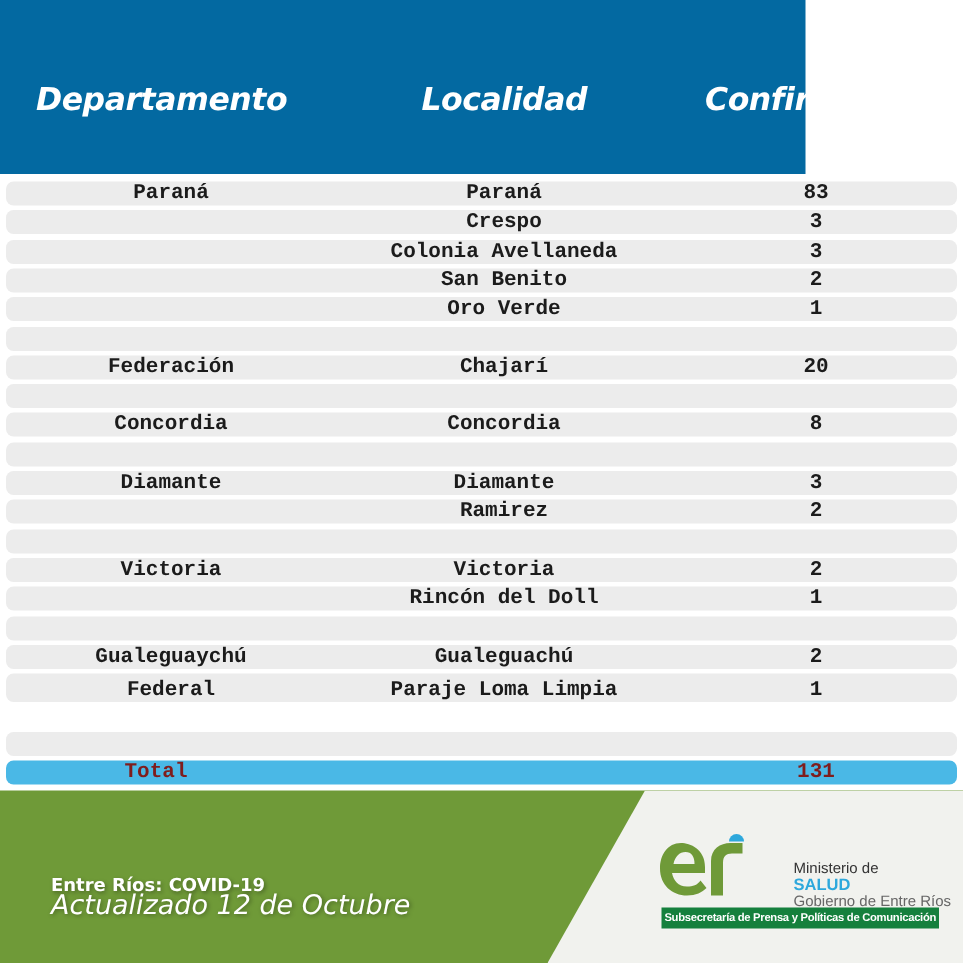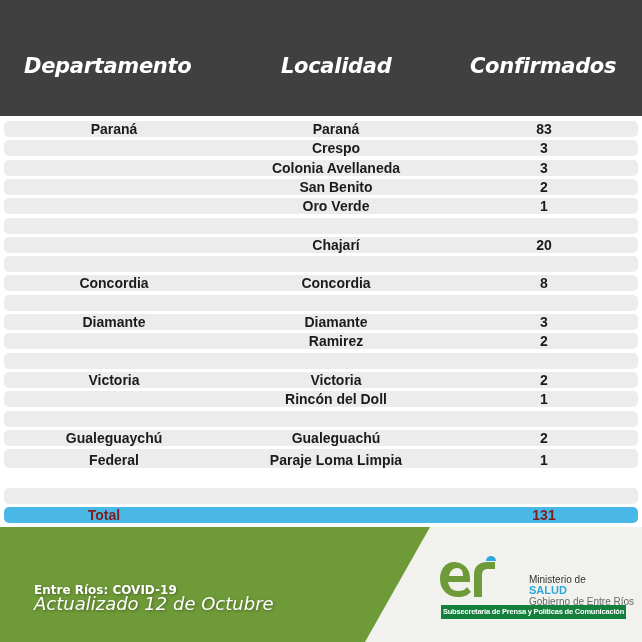--- a/index.html
+++ b/index.html
@@ -1,35 +1,35 @@
 <!DOCTYPE html>
 <html><head>
 <meta charset="utf-8">
 <style>
   * { box-sizing: border-box; margin: 0; padding: 0; }
   html, body { width: 642px; height: 642px; overflow: hidden; background: #ffffff; }
   body { position: relative; font-family: "DejaVu Sans", sans-serif; }
   .header {
-    position: absolute; left: 0; top: 0; width: 642px; height: 116px;
-    background: #404040;
+    position: absolute; left: 0; top: 0; width: 537px; height: 116px;
+    background: #0369a1;
   }
   .header .col {
     position: absolute; top: 54px; color: #ffffff; font-style: italic; font-weight: bold;
     font-size: 21px; letter-spacing: -0.3px; white-space: nowrap;
     font-family: "DejaVu Sans", sans-serif;
   }
   .h-dep { left: 24px; }
   .h-loc { left: 281px; }
   .h-conf { left: 470px; }
   .table { position: absolute; left: 4px; top: 121px; width: 634px; }
   .row {
     position: absolute; left: 0; width: 634px; height: 16px;
     background: #ececec; border-radius: 5px;
     font-weight: bold; font-size: 14px; color: #1b1b1b;
-    font-family: Liberation Sans, sans-serif;
+    font-family: Liberation Mono, monospace;
   }
   .row span { position: absolute; top: -1px; line-height: 18px; white-space: nowrap; text-align: center; }
   .c-dep { left: 0; width: 220px; }
   .c-loc { left: 200px; width: 264px; }
   .c-conf { left: 480px; width: 120px; }
   .row.total { background: #4ab8e6; color: #7f1d1d; }
   .row.total .c-dep { left: 30px; width: 140px; }
   .footer-green {
     position: absolute; left: 0; top: 527px; width: 642px; height: 115px;
     background: #6f9a38;
@@ -98,20 +98,21 @@
       <span class="c-dep"></span>
       <span class="c-loc">Oro Verde</span>
       <span class="c-conf">1</span>
     </div>
     <div class="row" style="top: 96.5px;">
       <span class="c-dep"></span>
       <span class="c-loc"></span>
       <span class="c-conf"></span>
     </div>
     <div class="row" style="top: 115.8px;">
+      <span class="c-dep">Federación</span>
       <span class="c-loc">Chajarí</span>
       <span class="c-conf">20</span>
     </div>
     <div class="row" style="top: 135.1px;">
       <span class="c-dep"></span>
       <span class="c-loc"></span>
       <span class="c-conf"></span>
     </div>
     <div class="row" style="top: 154.4px;">
       <span class="c-dep">Concordia</span>

